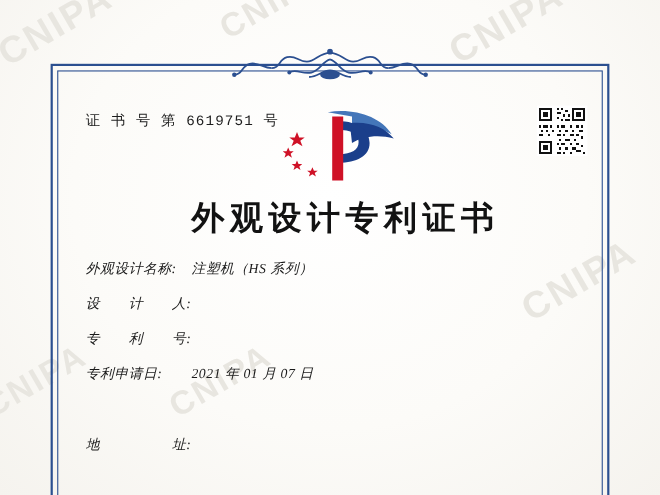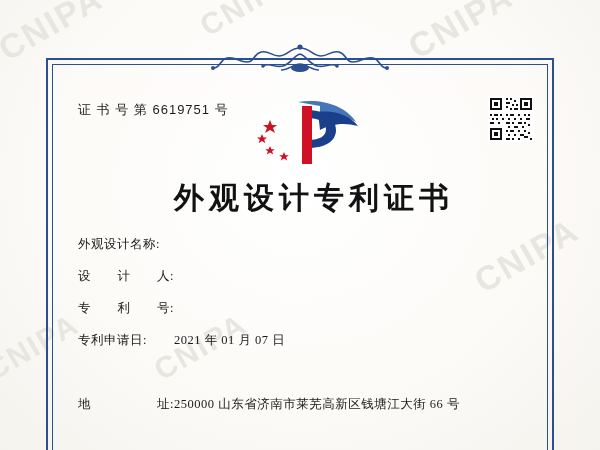--- a/index.html
+++ b/index.html
@@ -96,21 +96,21 @@
   }
 
   
   .cert-no {
     position: absolute;
     left: 78px;
     top: 101px;
     font-size: 13px;
     color: #1d1d1d;
     letter-spacing: 1px;
-    font-family: Liberation Sans, sans-serif;
+    font-family: Liberation Mono, monospace;
   }
 
   
   .title {
     position: absolute;
     left: 0;
     right: 0;
     top: 178px;
     text-align: center;
     font-size: 30px;
@@ -120,20 +120,21 @@
     font-family: "DejaVu Serif", serif;
     padding-left: 28px;
   }
 
   
   .fields {
     position: absolute;
     left: 78px;
     right: 66px;
     top: 236px;
+    font-style: italic;
   }
   .field-row {
     display: flex;
     align-items: baseline;
     height: 32px;
     font-size: 12.5px;
     color: #1a1a1a;
   }
   .field-label {
     width: 96px;
@@ -274,20 +275,21 @@
     </svg>
   </div>
 
   <div class="cert-no">证 书 号 第 6619751 号</div>
 
   <div class="title">外观设计专利证书</div>
 
   <div class="fields">
     <div class="field-row">
       <div class="field-label">外观设计名称:</div>
+      <div class="field-value">注塑机（HS 系列）</div>
     </div>
     <div class="field-row">
       <div class="field-label spread">
         <span>设</span>
         <span>计</span>
         <span>人:</span>
       </div>
     </div>
     <div class="field-row">
       <div class="field-label spread">
@@ -300,16 +302,15 @@
       <div class="field-label">专利申请日:</div>
       <div class="field-value">2021 年 01 月 07 日</div>
     </div>
     <div class="field-row">
     </div>
     <div class="field-row">
       <div class="field-label spread">
         <span>地</span>
         <span>址:</span>
       </div>
-      <div class="field-value">250000  山东省济南市莱芜高新区钱塘江大街 66 号</div>
     </div>
   </div>
 </div>
 
 </body></html>

